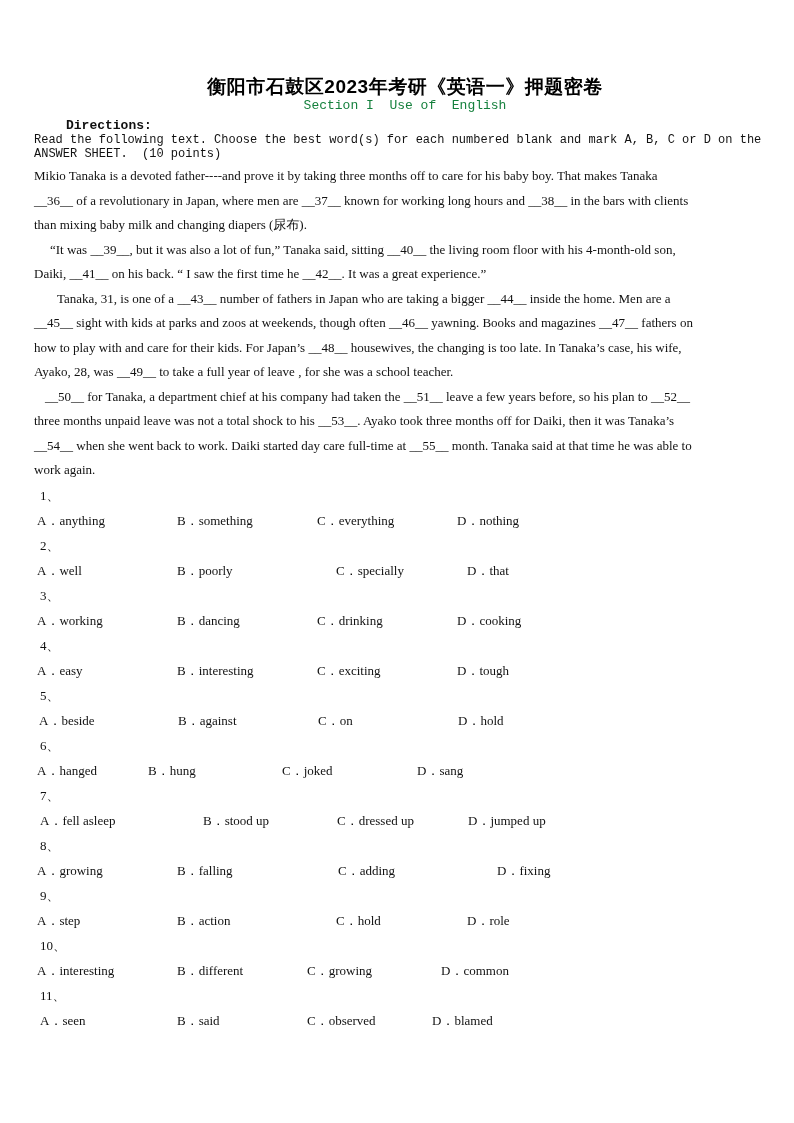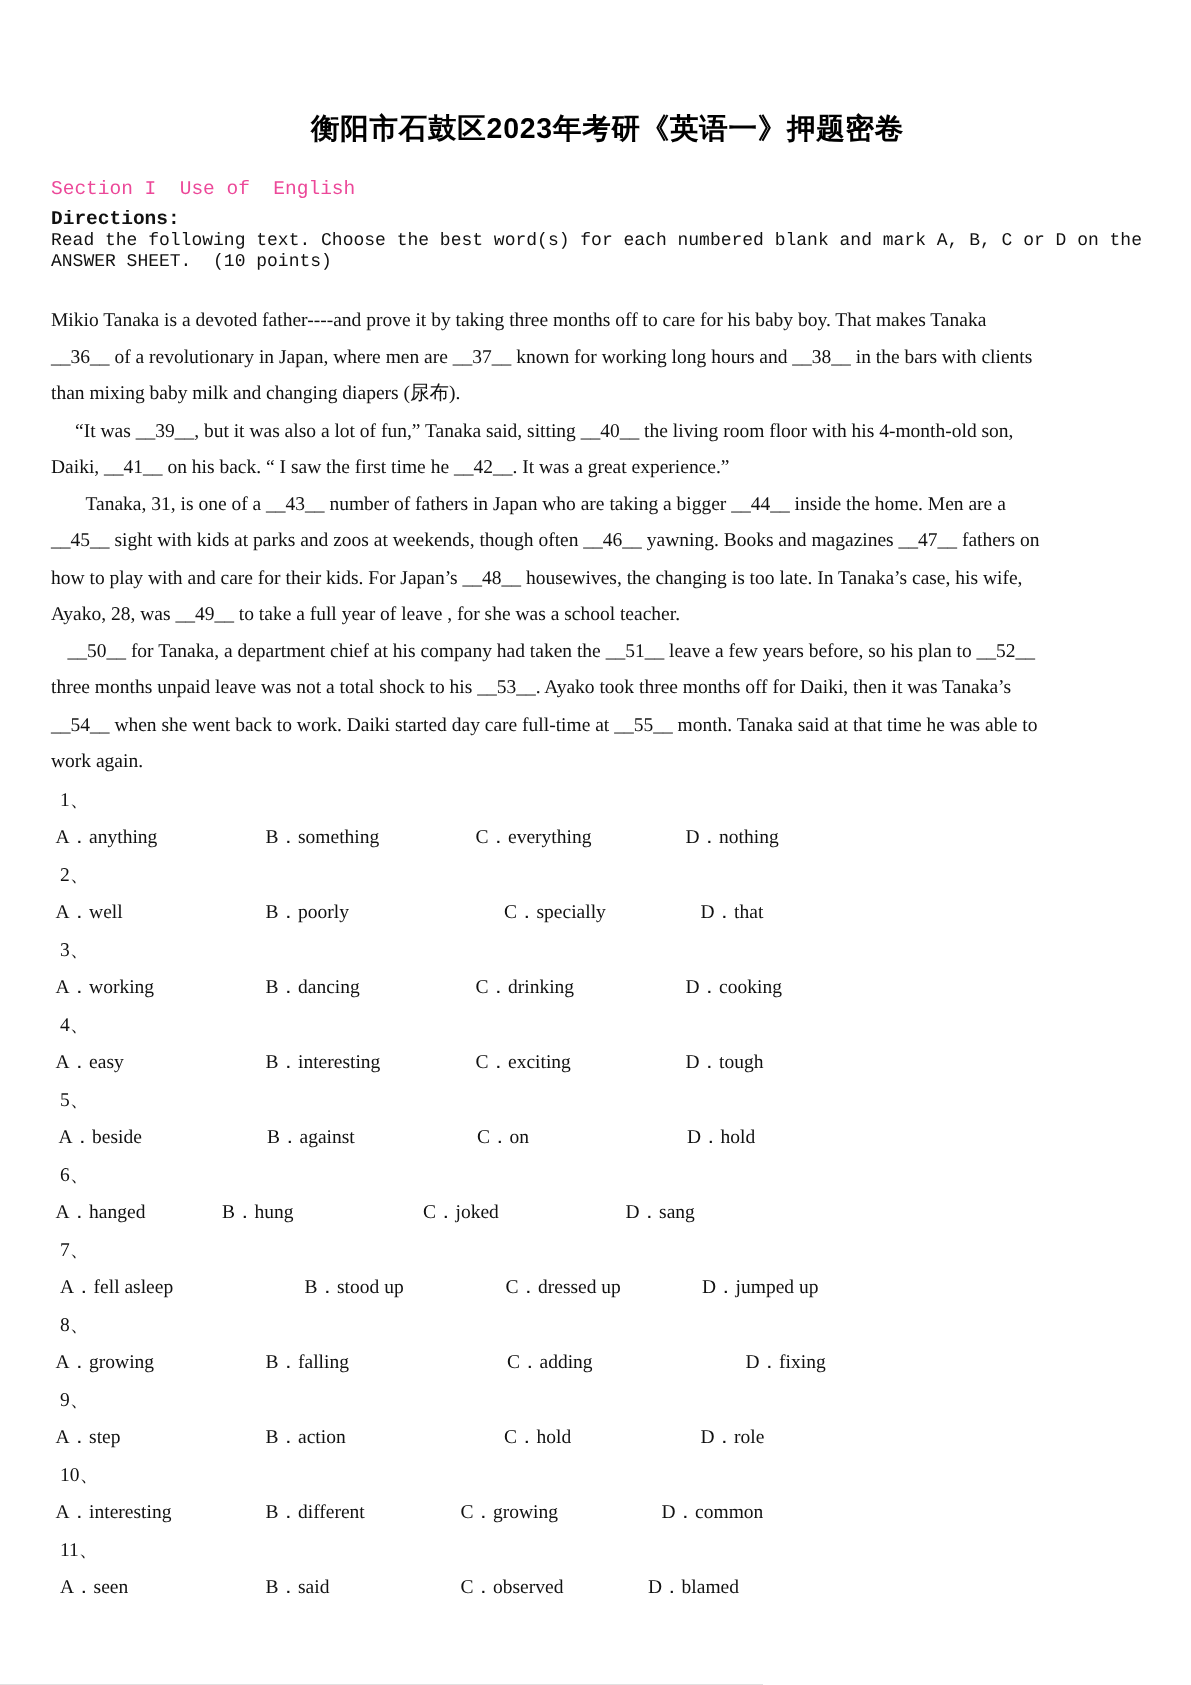--- a/index.html
+++ b/index.html
@@ -11,32 +11,32 @@
     font-family:"Liberation Serif", serif;color:#111;
     overflow:hidden;
   }
   .doc-title{
     font-family:"Liberation Sans", sans-serif;
     font-weight:bold;font-size:19px;line-height:22px;
     text-align:center;letter-spacing:0.5px;color:#000;
   }
   .section-heading{
     font-family:"Liberation Mono", monospace;
-    font-size:13px;line-height:16px;margin-top:20px;
-    text-align:left;white-space:pre;color:#ec4899;
+    font-size:13px;line-height:16px;margin-top:0;
+    text-align:center;white-space:pre;color:#15803d;
   }
   .directions-label{
     font-family:"Liberation Mono", monospace;font-weight:bold;
-    font-size:13px;line-height:15px;margin-top:4px;white-space:pre;
+    font-size:13px;line-height:15px;margin-top:4px;white-space:pre;margin-left:32px;
   }
   .dir-line{
     font-family:"Liberation Mono", monospace;
     font-size:12px;line-height:14px;white-space:pre;
   }
-  .passage{margin-top:20px;}
+  .passage{margin-top:3px;}
   .p-line{font-size:13px;line-height:24.5px;}
   .ind-16{text-indent:16px;}
   .ind-23{text-indent:23px;}
   .ind-11{text-indent:11px;}
   .questions{font-size:13px;}
   .q-num{line-height:25px;text-indent:6px;}
   .opt-row{position:relative;height:25px;}
   .opt{position:absolute;top:0;line-height:25px;white-space:pre;}
 </style>
 </head>

